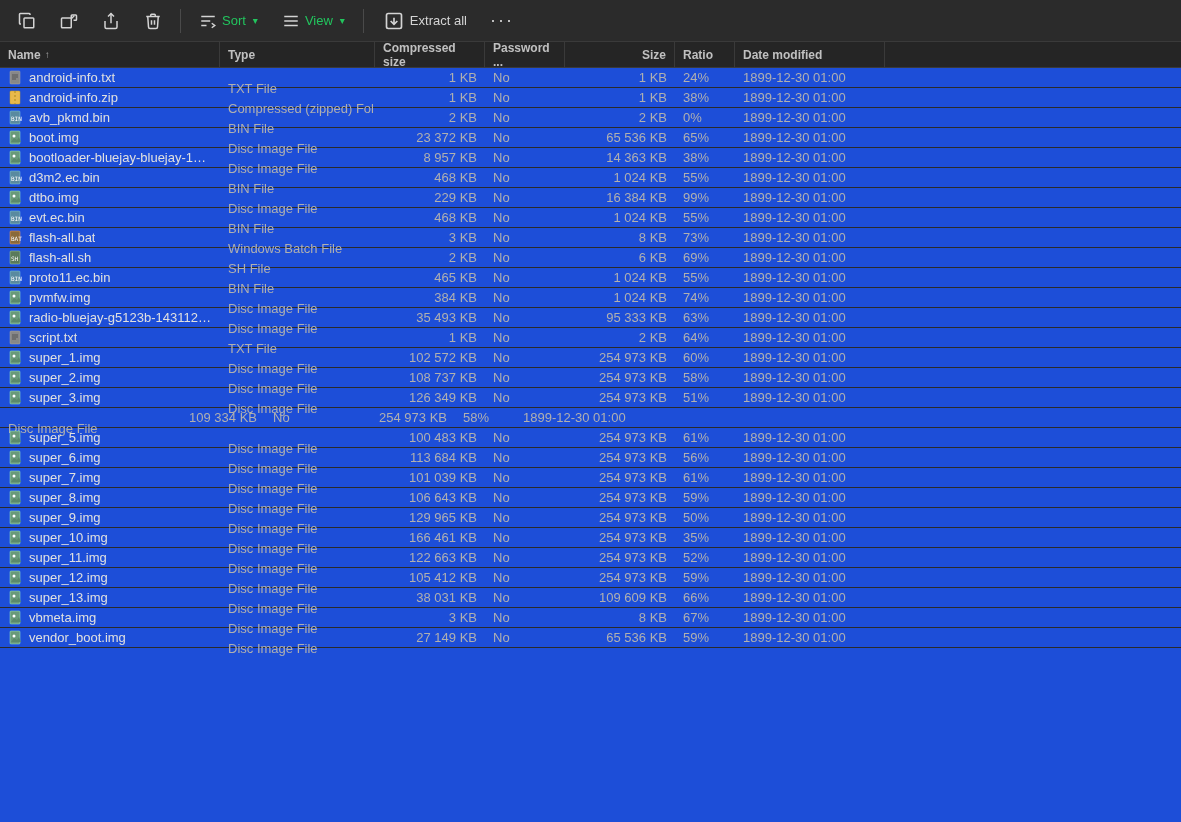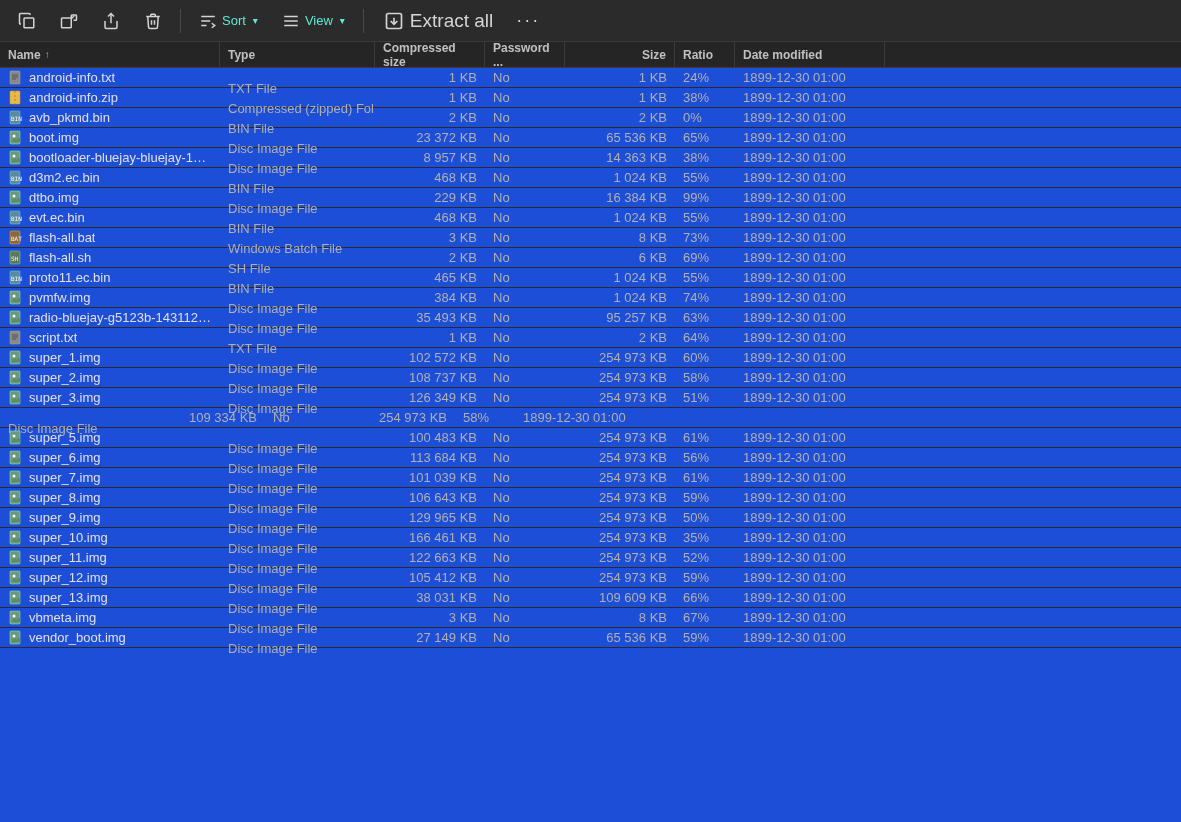--- a/index.html
+++ b/index.html
@@ -23,21 +23,21 @@
       gap: 4px;
       border-bottom: 1px solid #3a3a3a;
     }
     .toolbar-btn {
       display: flex;
       align-items: center;
       gap: 5px;
       padding: 5px 10px;
       background: transparent;
       border: none;
-      color: #5eead4;
+      color: #22c55e;
       cursor: pointer;
       border-radius: 3px;
       font-size: 13px;
     }
     .toolbar-btn svg { width: 18px; height: 18px; fill: #d4d4d4; }
     .toolbar-icon-btn {
       display: flex;
       align-items: center;
       justify-content: center;
       width: 38px;
@@ -54,21 +54,21 @@
     .extract-btn {
       display: flex;
       align-items: center;
       gap: 6px;
       padding: 5px 12px;
       background: transparent;
       border: none;
       color: #d4d4d4;
       cursor: pointer;
       border-radius: 3px;
-      font-size: 19px;
+      font-size: 13px;
     }
     .extract-btn svg { width: 20px; height: 20px; }
 
     
     .col-header {
       display: flex;
       background: #252525;
       border-bottom: 1px solid #3a3a3a;
       height: 26px;
       align-items: center;
@@ -445,21 +445,21 @@
             <rect x="2" y="1" width="10" height="13" rx="1" fill="#6a9a7a" stroke="#9ec" stroke-width="0.5"></rect>
             <circle cx="6" cy="6" r="1.5" fill="#fff"></circle>
             <polyline points="3,12 6,8 9,10 11,7 13,12" fill="#5a8a6a" stroke="none"></polyline>
           </svg>
         </span>
       <span class="file-name-text" title="radio-bluejay-g5123b-143112-2...">radio-bluejay-g5123b-143112-2...</span>
     </div>
     <div class="cell cell-type">Disc Image File</div>
     <div class="cell cell-compsize">35 493 KB</div>
     <div class="cell cell-pass">No</div>
-    <div class="cell cell-size">95 257 KB</div>
+    <div class="cell cell-size">95 333 KB</div>
     <div class="cell cell-ratio">63%</div>
     <div class="cell cell-date">1899-12-30 01:00</div>
   </div>
     <div class="file-row">
     <div class="cell cell-name">
       <span class="file-icon">
           <svg viewBox="0 0 16 16" width="16" height="16">
             <rect x="2" y="1" width="10" height="13" rx="1" fill="#888" stroke="#aaa" stroke-width="0.5"></rect>
             <line x1="4" y1="5" x2="10" y2="5" stroke="#555" stroke-width="1"></line>
             <line x1="4" y1="7" x2="10" y2="7" stroke="#555" stroke-width="1"></line>

